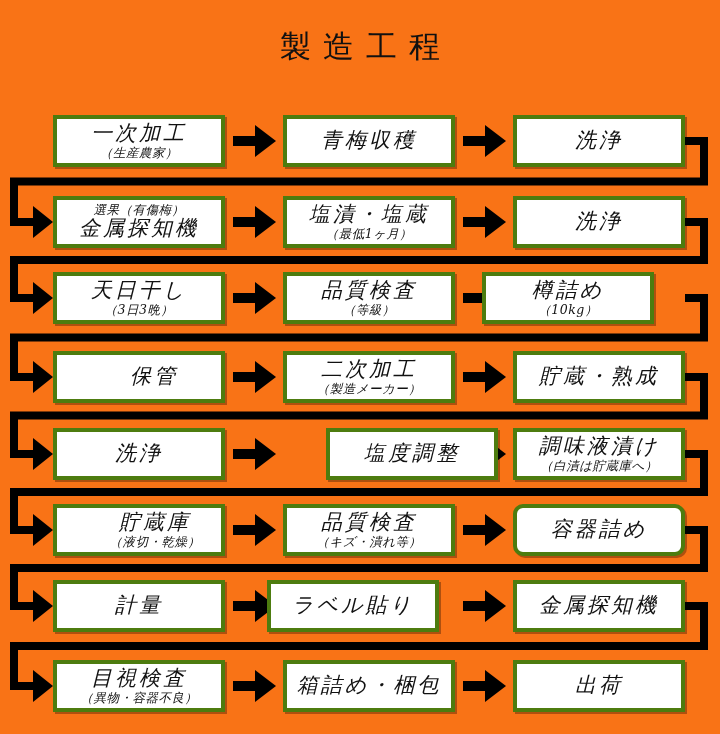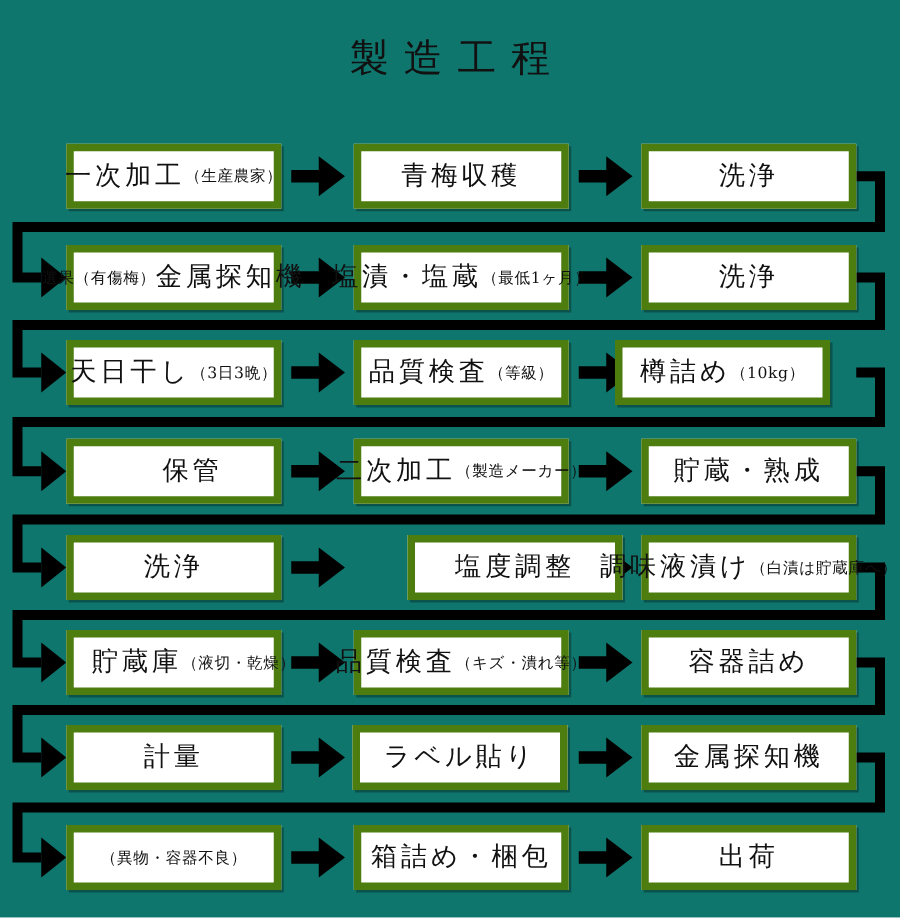--- a/index.html
+++ b/index.html
@@ -4,21 +4,21 @@
 <style>
   html, body {
     margin: 0;
     padding: 0;
     background: #ffffff;
   }
   .canvas {
     position: relative;
     width: 720px;
     height: 734px;
-    background: #0f766e;
+    background: #f97316;
     font-family: "DejaVu Serif", "Liberation Serif", serif;
     overflow: hidden;
   }
   .title {
     position: absolute;
     top: 26px;
     left: 0;
     right: 0;
     margin: 0;
     text-align: center;
@@ -32,29 +32,30 @@
   #connectors {
     position: absolute;
     left: 0;
     top: 0;
     width: 720px;
     height: 734px;
   }
   .box {
     position: absolute;
     box-sizing: border-box;
-    border: 6px solid #4d7c0f;
+    border: 4px solid #4d7c0f;
     background: #ffffff;
     box-shadow: 2px 2px 0 rgba(0,0,0,0.30);
     display: flex;
-    flex-direction: row;
+    flex-direction: column;
     align-items: center;
     justify-content: center;
     line-height: 1.12;
     text-align: center;
+    font-style: italic;
   }
   .box .main {
     font-size: 21px;
     letter-spacing: 3px;
     color: #111111;
     white-space: nowrap;
   }
   .box .sub {
     font-size: 12.5px;
     letter-spacing: 0.5px;
@@ -122,21 +123,21 @@
         <span class="main">洗浄</span>
       </div>
       <div class="box" style="left: 53px; top: 272px; width: 172px; height: 52px;">
         <span class="main">天日干し</span>
         <span class="sub">（3日3晩）</span>
       </div>
       <div class="box" style="left: 283px; top: 272px; width: 172px; height: 52px;">
         <span class="main">品質検査</span>
         <span class="sub">（等級）</span>
       </div>
-      <div class="box" style="left: 492px; top: 272px; width: 172px; height: 52px;">
+      <div class="box" style="left: 482px; top: 272px; width: 172px; height: 52px;">
         <span class="main">樽詰め</span>
         <span class="sub">（10kg）</span>
       </div>
       <div class="box" style="left: 53px; top: 351px; width: 172px; height: 52px; padding-left: 30px;">
         <span class="main">保管</span>
       </div>
       <div class="box" style="left: 283px; top: 351px; width: 172px; height: 52px;">
         <span class="main">二次加工</span>
         <span class="sub">（製造メーカー）</span>
       </div>
@@ -154,33 +155,34 @@
         <span class="sub">（白漬は貯蔵庫へ）</span>
       </div>
       <div class="box" style="left: 53px; top: 504px; width: 172px; height: 52px; padding-left: 32px;">
         <span class="main">貯蔵庫</span>
         <span class="sub">（液切・乾燥）</span>
       </div>
       <div class="box" style="left: 283px; top: 504px; width: 172px; height: 52px;">
         <span class="main">品質検査</span>
         <span class="sub">（キズ・潰れ等）</span>
       </div>
-      <div class="box" style="left: 513px; top: 504px; width: 172px; height: 52px;">
+      <div class="box" style="left: 513px; top: 504px; width: 172px; height: 52px; border-radius: 10px;">
         <span class="main">容器詰め</span>
       </div>
       <div class="box" style="left: 53px; top: 580px; width: 172px; height: 52px;">
         <span class="main">計量</span>
       </div>
-      <div class="box" style="left: 282px; top: 580px; width: 172px; height: 52px; align-items: center;">
+      <div class="box" style="left: 267px; top: 580px; width: 172px; height: 52px; align-items: center;">
         <span class="main">ラベル貼り</span>
       </div>
       <div class="box" style="left: 513px; top: 580px; width: 172px; height: 52px;">
         <span class="main">金属探知機</span>
       </div>
       <div class="box" style="left: 53px; top: 660px; width: 172px; height: 52px;">
+        <span class="main">目視検査</span>
         <span class="sub">（異物・容器不良）</span>
       </div>
       <div class="box" style="left: 283px; top: 660px; width: 172px; height: 52px;">
         <span class="main">箱詰め・梱包</span>
       </div>
       <div class="box" style="left: 513px; top: 660px; width: 172px; height: 52px;">
         <span class="main">出荷</span>
       </div>
     </div>
 </div>

